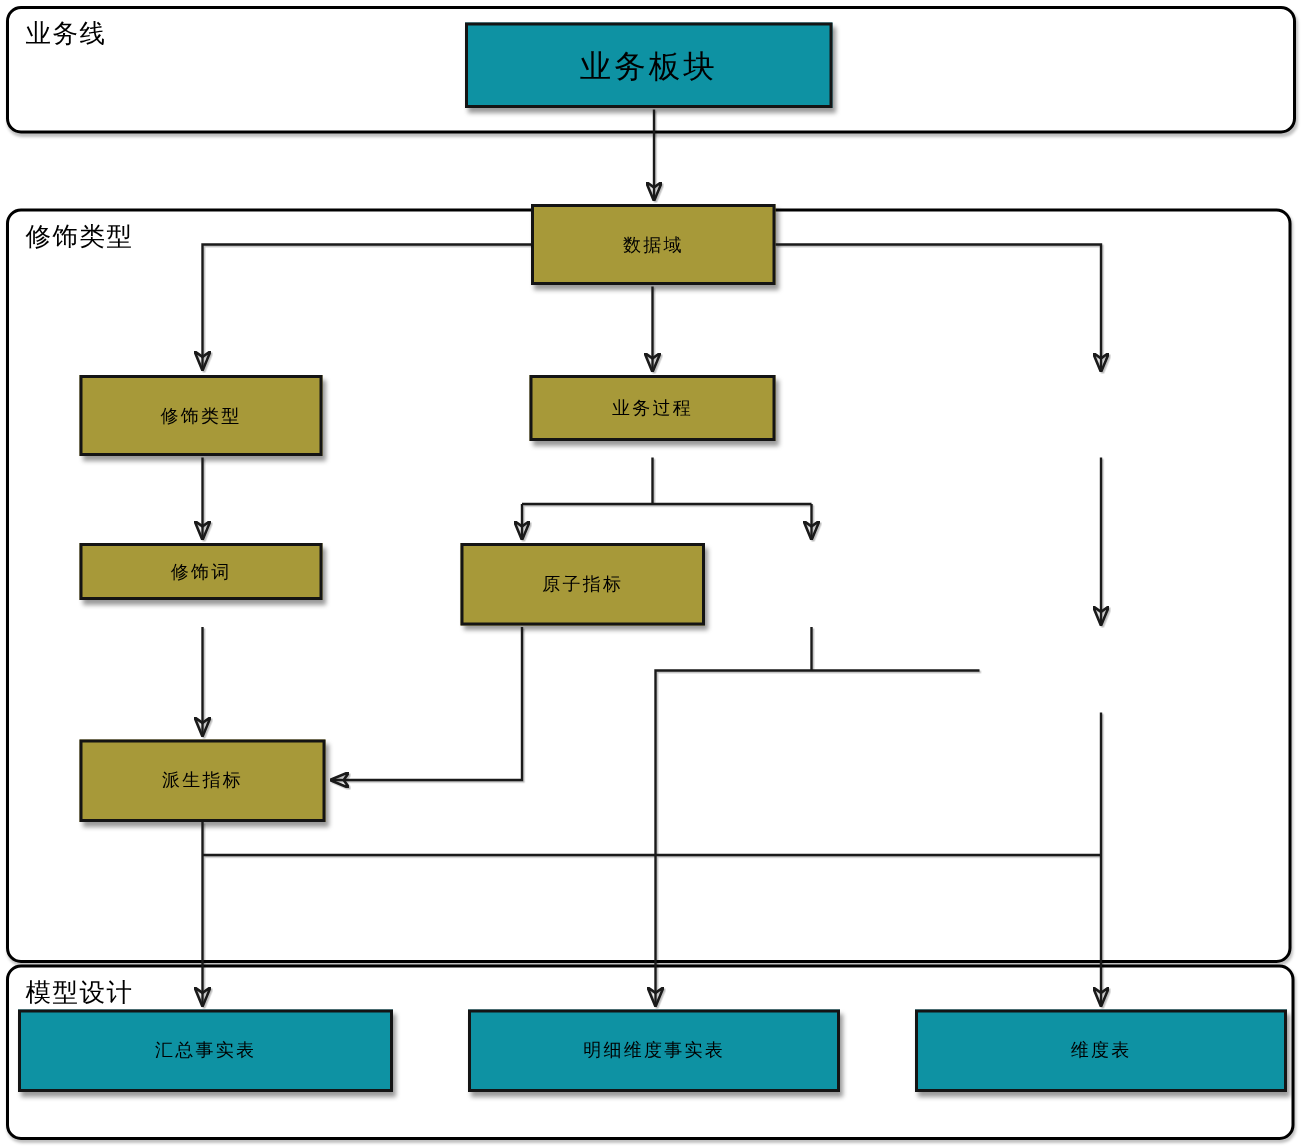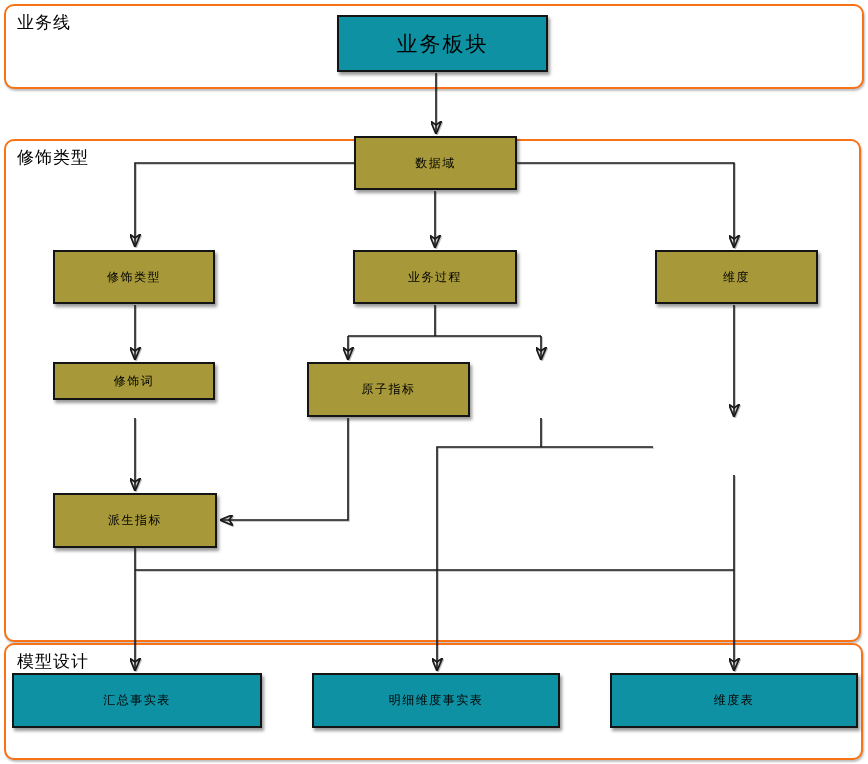--- a/index.html
+++ b/index.html
@@ -3,21 +3,21 @@
 <meta charset="utf-8">
 <style>
   html,body{margin:0;padding:0;background:#ffffff;}
   body{font-family:"Liberation Sans","DejaVu Sans",sans-serif;color:#000;}
   #canvas{position:relative;width:868px;height:764px;background:#fff;overflow:hidden;}
 
   
   .section{
     position:absolute;
     background:#ffffff;
-    border:2px solid #f97316;
+    border:2px solid #000000;
     border-radius:10px;
     box-shadow:1px 2px 2px rgba(0,0,0,0.25);
     box-sizing:border-box;
     z-index:1;
   }
   .section-label{
     position:absolute;
     top:5px;left:11px;
     font-size:17px;
     letter-spacing:1px;
@@ -59,29 +59,28 @@
   </div>
 
   <div class="section" style="left:4px;top:139px;width:857px;height:503px;">
     <div class="section-label">修饰类型</div>
   </div>
 
   <div class="section" style="left:4px;top:643px;width:859px;height:117px;">
     <div class="section-label">模型设计</div>
   </div>
 
-  <div class="node teal big" style="left:310px;top:15px;width:211px;height:57px;margin-left:27px;">业务板块</div>
+  <div class="node teal big" style="left:310px;top:15px;width:245px;height:57px;">业务板块</div>
 
   <div class="node olive" style="left:354px;top:136px;width:163px;height:54px;">数据域</div>
 
   <div class="node olive" style="left:53px;top:250px;width:162px;height:54px;">修饰类型</div>
 
-  <div class="node olive" style="left:353px;top:250px;width:164px;height:54px;">业务过程</div>
+  <div class="node olive" style="left:353px;top:250px;width:164px;height:44px;">业务过程</div>
 
-  <div class="node olive" style="left:655px;top:250px;width:163px;height:54px;">维度</div>
 
   <div class="node olive" style="left:53px;top:362px;width:162px;height:38px;">修饰词</div>
 
   <div class="node olive" style="left:267px;top:362px;width:163px;height:55px;margin-left:40px;">原子指标</div>
 
 
 
   <div class="node olive" style="left:53px;top:493px;width:164px;height:55px;">派生指标</div>
 
   <div class="node teal" style="left:12px;top:673px;width:250px;height:55px;">汇总事实表</div>

